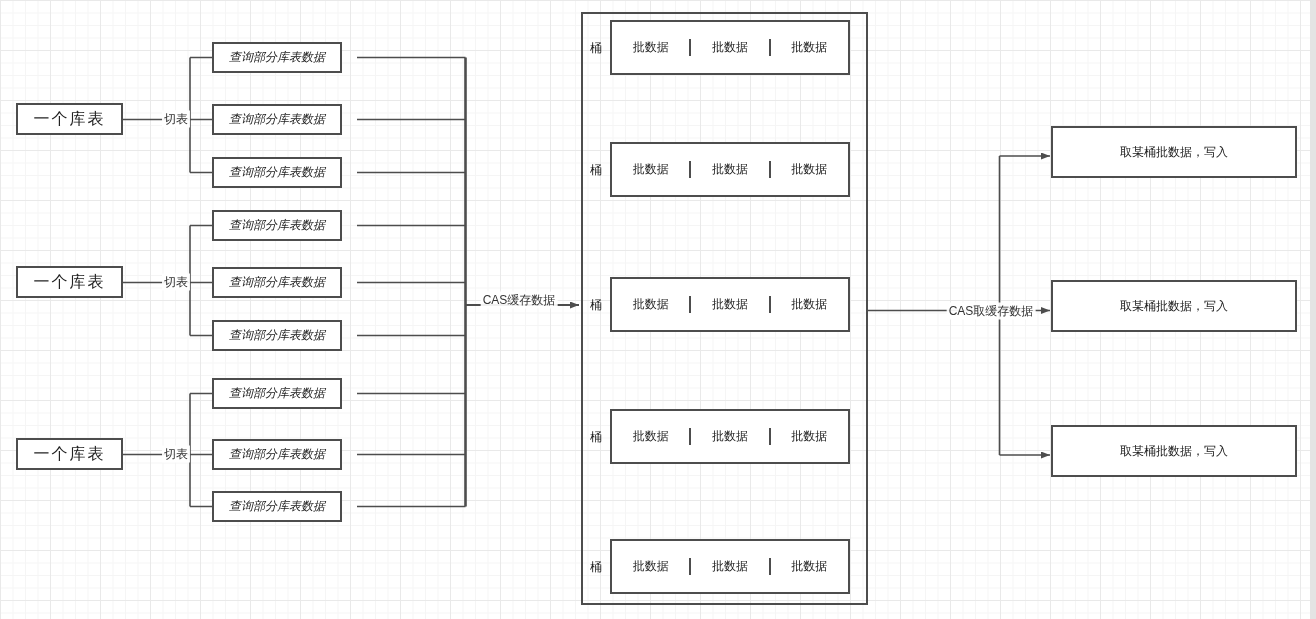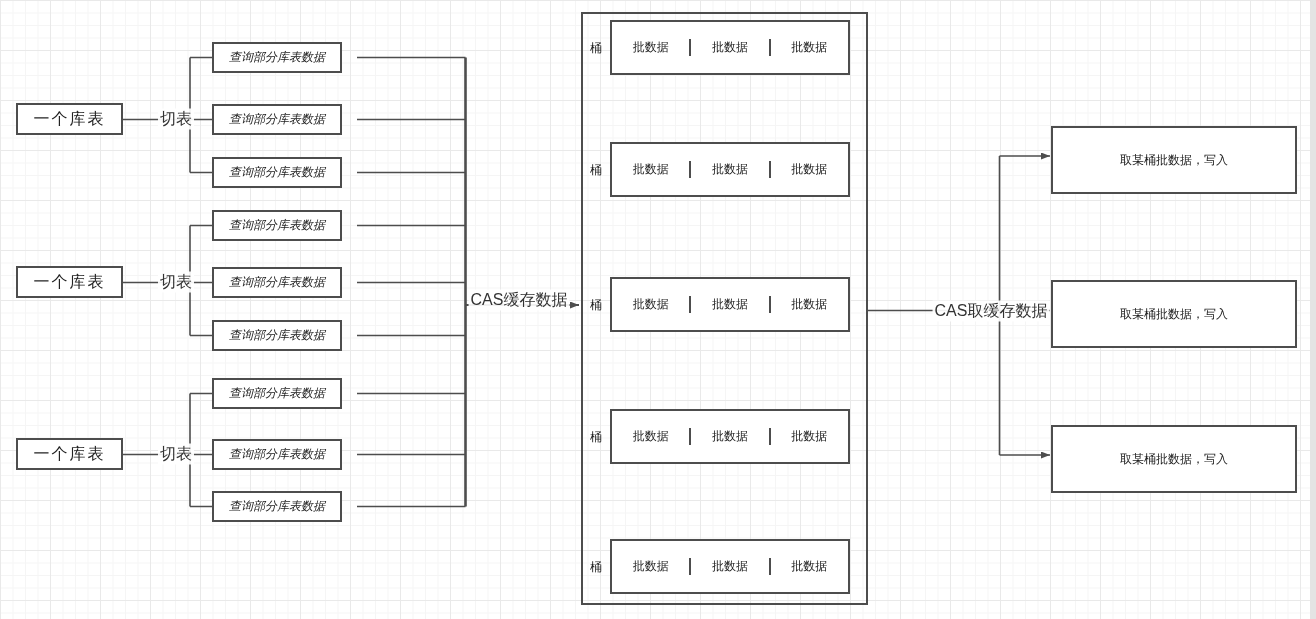--- a/index.html
+++ b/index.html
@@ -27,21 +27,21 @@
     position: absolute; z-index: 2;
     background: #ffffff;
     border: 2px solid #4d4d4d;
     color: #222222;
     display: flex; align-items: center; justify-content: center;
     text-align: center;
     font-size: 12px;
   }
   .src { width: 107px; height: 32px; left: 16px; font-size: 16px; letter-spacing: 2px; }
   .qry { width: 130px; height: 31px; left: 212px; font-style: italic; }
-  .out { width: 246px; height: 68px; left: 1051px; }
+  .out { width: 246px; height: 52px; left: 1051px; }
   .cache-box {
     position: absolute; z-index: 2; left: 581px; top: 12px;
     width: 287px; height: 593px;
     background: transparent;
     border: 2px solid #4d4d4d;
   }
   .bucket-label {
     position: absolute; z-index: 3; left: 585px; width: 22px; height: 14px;
     color: #222222; font-size: 12px; text-align: center; line-height: 14px;
   }
@@ -55,21 +55,21 @@
   .bucket-row .cell {
     flex: 1 1 0;
     display: flex; align-items: center; justify-content: center;
     color: #222222; font-size: 12px;
   }
   .bucket-row .cell + .cell { border-left: 2px solid #4d4d4d; }
   .edge-label {
     position: absolute; z-index: 4;
     transform: translate(-50%, -50%);
     background: rgba(255,255,255,0.92);
-    color: #333333; font-size: 16px;
+    color: #333333; font-size: 12px;
     padding: 0 2px; white-space: nowrap;
   }
 </style>
 </head>
 <body>
 
 <div class="canvas"></div>
 <div class="edge-strip"></div>
 
 <svg class="wires" width="1316" height="619" viewBox="0 0 1316 619">

